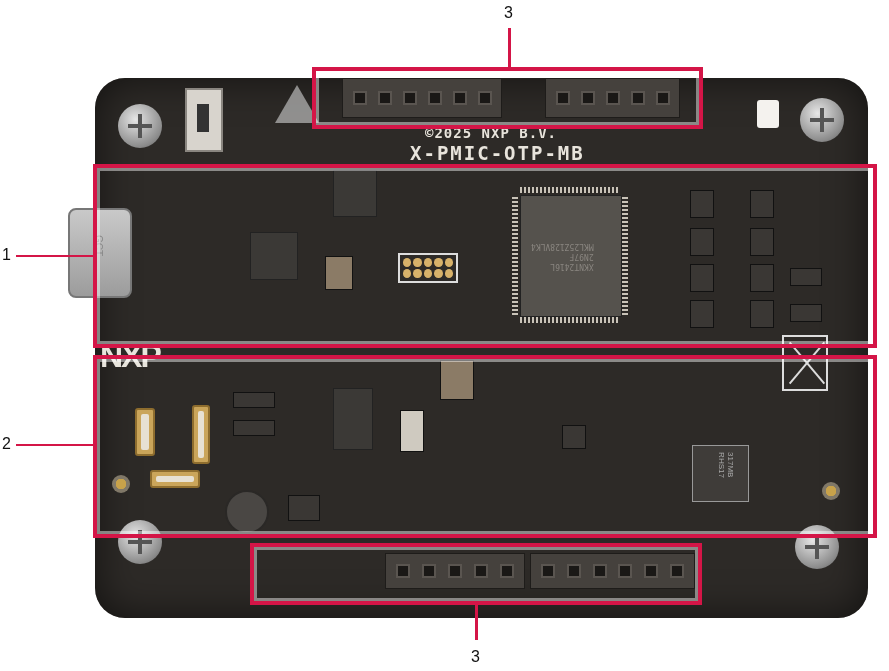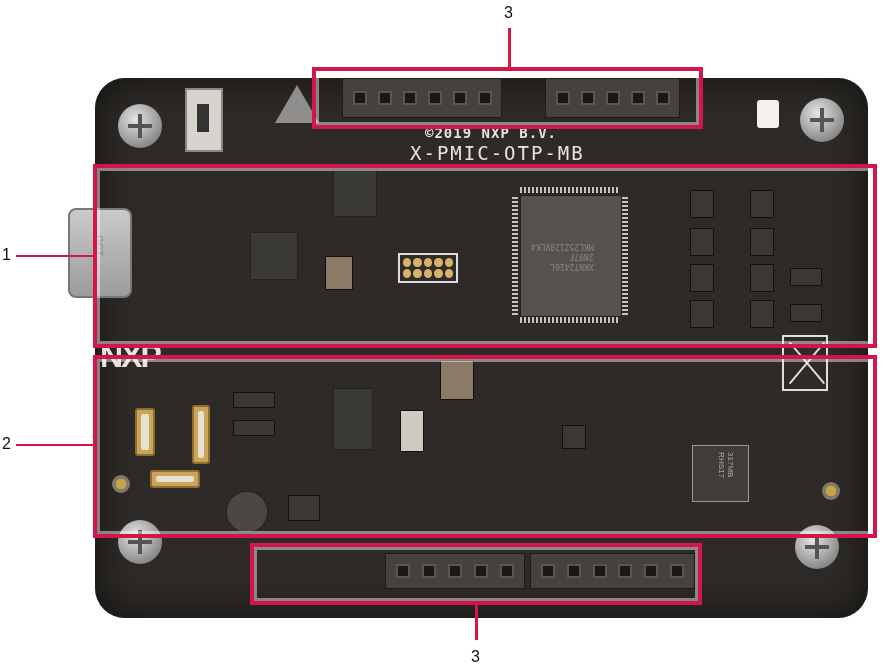--- a/index.html
+++ b/index.html
@@ -13,21 +13,21 @@
   .usb { position: absolute; left: 68px; top: 208px; width: 60px; height: 86px; background: linear-gradient(#c9c9c9,#9c9c9c); border-radius: 8px; border: 2px solid #777; }
   .usb-label { position: absolute; left: 18px; top: 30px; color: #888; font-size: 10px; transform: rotate(90deg); }
 
   .screw { position: absolute; width: 44px; height: 44px; border-radius: 50%; background: radial-gradient(circle at 40% 35%, #e6e6e6, #8c8c8c 70%, #555); }
   .screw::before, .screw::after { content: ""; position: absolute; background: #555; }
   .screw::before { left: 20px; top: 10px; width: 4px; height: 24px; }
   .screw::after { left: 10px; top: 20px; width: 24px; height: 4px; }
 
   .silk { position: absolute; color: #e8e4dc; font-family: "DejaVu Sans Mono", monospace; font-weight: bold; }
   .copyright { left: 425px; top: 125px; font-size: 14px; letter-spacing: 1px; }
-  .boardname { left: 410px; top: 142px; font-size: 19px; font-weight: normal; letter-spacing: 2px; }
+  .boardname { left: 410px; top: 142px; font-size: 19px; font-weight: bold; letter-spacing: 2px; }
 
   .chip { position: absolute; background: #3b3936; border: 1px solid #222; }
   .mcu { left: 520px; top: 195px; width: 100px; height: 120px; background: #55524d; }
   .mcu-text { position: absolute; left: 10px; top: 45px; color: #8a8680; font-size: 8px; font-family: "DejaVu Sans Mono", monospace; transform: rotate(180deg); line-height: 10px; }
   .pins-h { position: absolute; height: 6px; background: repeating-linear-gradient(90deg,#c9c3b8 0 2px,transparent 2px 4px); }
   .pins-v { position: absolute; width: 6px; background: repeating-linear-gradient(0deg,#c9c3b8 0 2px,transparent 2px 4px); }
 
   .header-conn { position: absolute; background: #45413d; border: 1px solid #1e1c1a; display: flex; align-items: center; justify-content: space-around; padding: 0 4px; box-sizing: border-box; }
   .pin-hole { width: 14px; height: 14px; background: #1a1816; border: 2px solid #5a5550; box-sizing: border-box; }
 
@@ -68,21 +68,21 @@
 <div class="screw" style="left:800px;top:98px;"></div>
 <div class="screw" style="left:118px;top:520px;"></div>
 <div class="screw" style="left:795px;top:525px;"></div>
 <div class="mount-hole" style="left:112px;top:475px;"></div>
 <div class="mount-hole" style="left:822px;top:482px;"></div>
 
 <div class="esd"></div>
 <div class="sw"></div>
 <div class="led"></div>
 
-<div class="silk copyright">©2019 NXP B.V.</div>
+<div class="silk copyright">©2025 NXP B.V.</div>
 <div class="silk boardname">X-PMIC-OTP-MB</div>
 
 <div class="header-conn" style="left:342px;top:78px;width:160px;height:40px;">
   <span class="pin-hole"></span>
     <span class="pin-hole"></span>
     <span class="pin-hole"></span>
     <span class="pin-hole"></span>
     <span class="pin-hole"></span>
     <span class="pin-hole"></span>
 </div>

